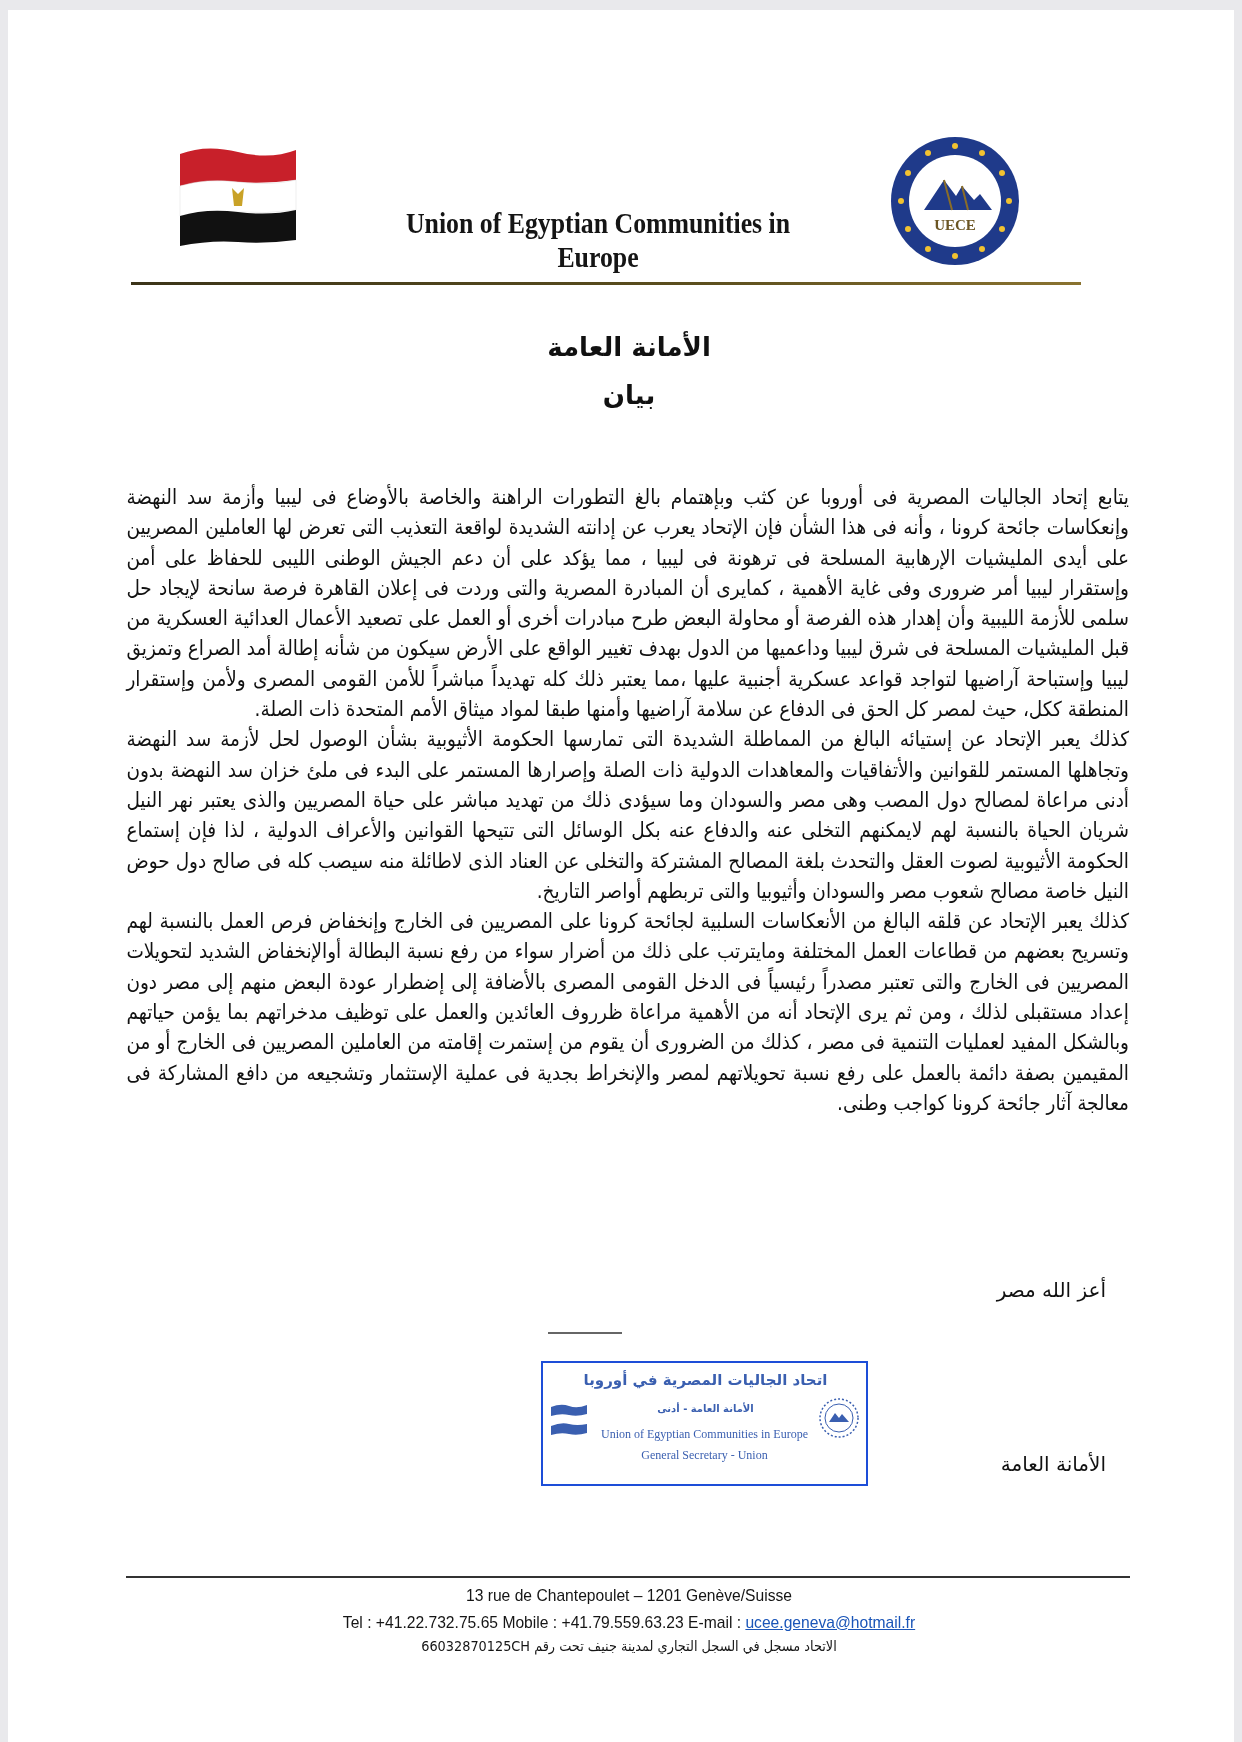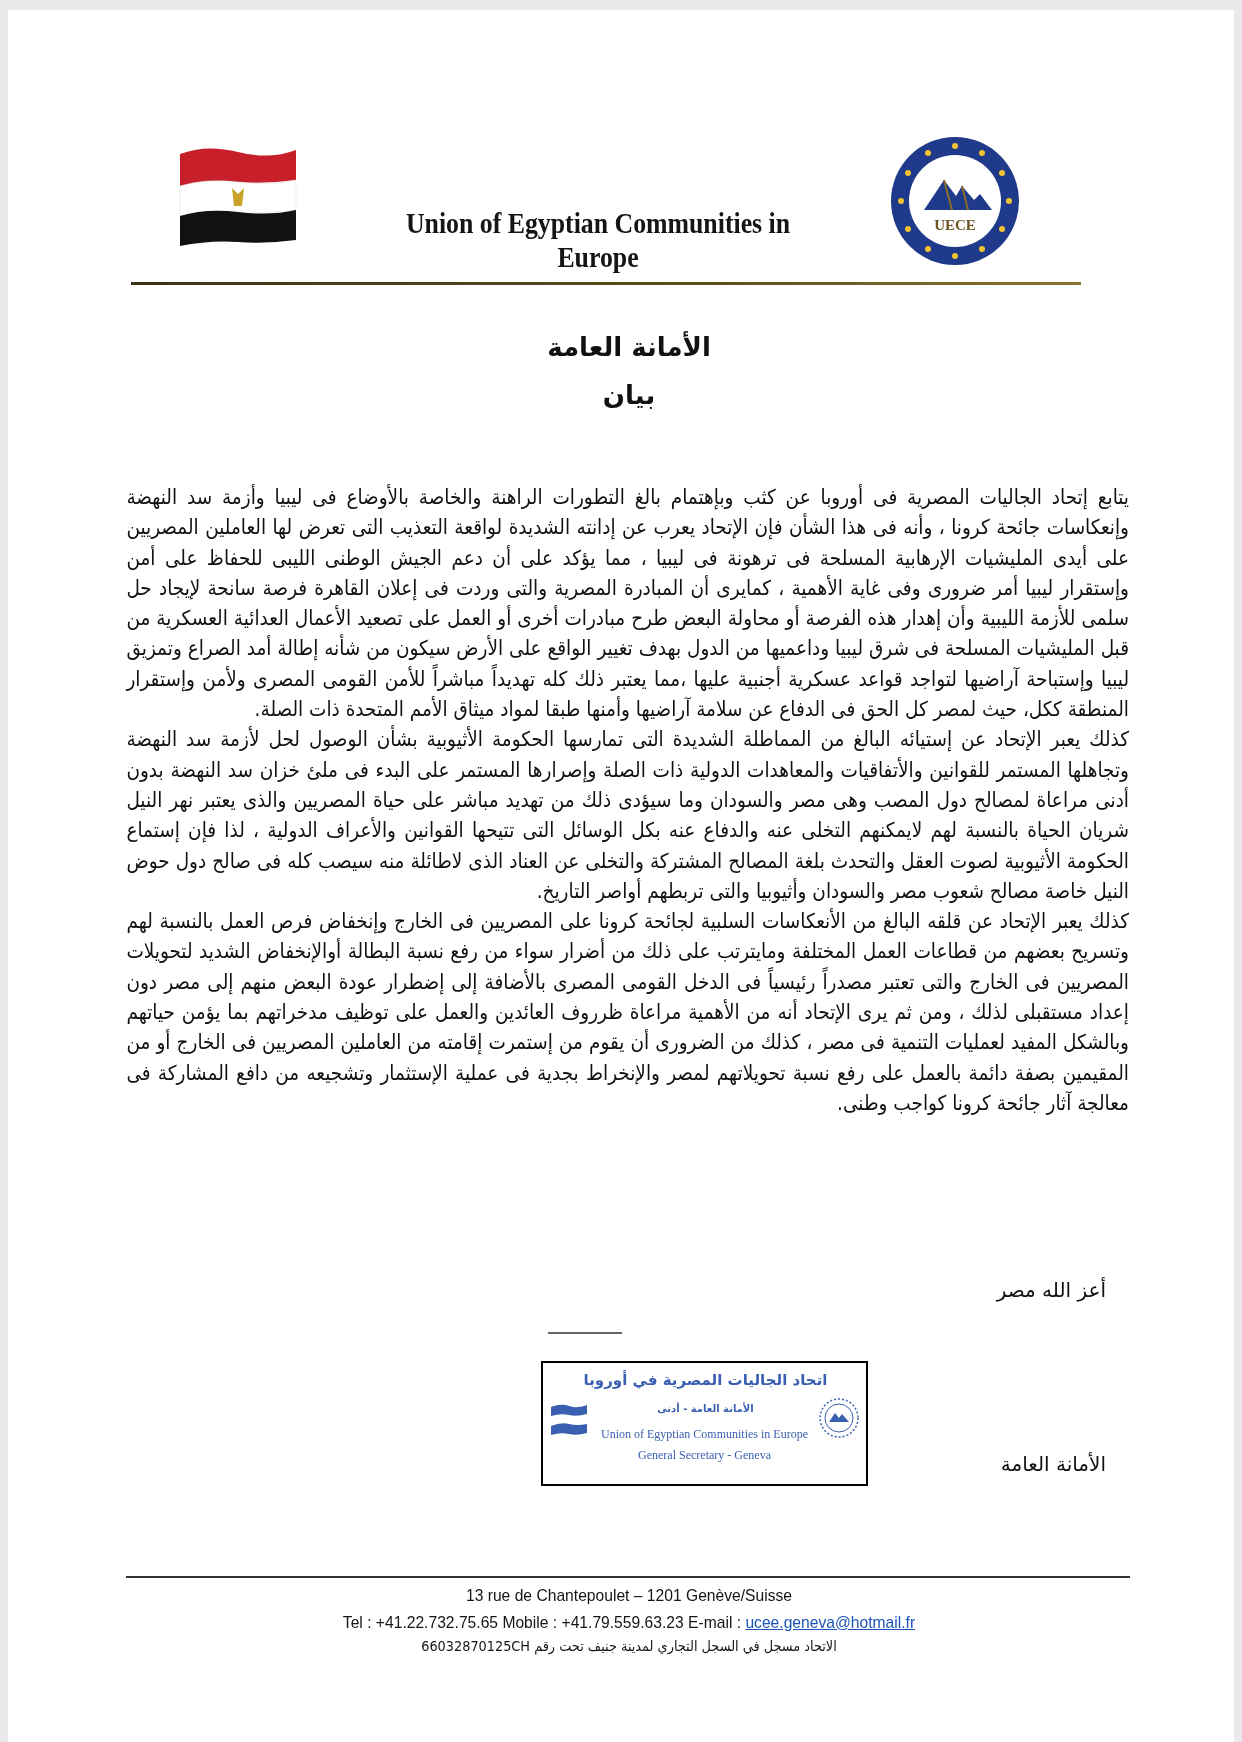--- a/index.html
+++ b/index.html
@@ -54,21 +54,21 @@
   .sep-line { position: absolute; left: 540px; top: 1322px; width: 74px; height: 2px; background: #666; }
   .closing-1, .closing-2 {
     position: absolute; right: 128px; direction: rtl;
     font-family: "DejaVu Sans", sans-serif; font-size: 20px; color: #111;
   }
   .closing-1 { top: 1268px; }
   .closing-2 { top: 1442px; }
   
   .stamp {
     position: absolute; left: 533px; top: 1351px; width: 327px; height: 125px;
-    border: 2px solid #000000; box-sizing: border-box; color: #3a5fb0;
+    border: 2px solid #1d4ed8; box-sizing: border-box; color: #3a5fb0;
   }
   .stamp-ar1 {
     position: absolute; top: 8px; left: 40px; right: 38px; text-align: center; direction: rtl;
     font-family: "DejaVu Sans", sans-serif; font-weight: bold; font-size: 15px;
   }
   .stamp-ar2 {
     position: absolute; top: 40px; left: 40px; right: 38px; text-align: center; direction: rtl;
     font-family: "DejaVu Sans", sans-serif; font-weight: bold; font-size: 10px;
   }
   .stamp-en1 {
@@ -151,20 +151,20 @@
       <path d="M2 13 Q12 10 20 12 T38 11 L38 21 Q28 23 20 21 T2 23 Z" fill="#ffffff"></path>
     </svg>
     <div class="stamp-ar1">اتحاد الجاليات المصرية في أوروبا</div>
     <div class="stamp-ar2">الأمانة العامة - أدنى</div>
     <svg class="stamp-logo" viewBox="0 0 42 42">
       <circle cx="21" cy="21" r="19" fill="none" stroke="#3a5fb0" stroke-width="1.5" stroke-dasharray="2 2"></circle>
       <circle cx="21" cy="21" r="14" fill="none" stroke="#3a5fb0" stroke-width="1"></circle>
       <path d="M11 25 L17 16 L21 21 L24 17 L31 25 Z" fill="#3a5fb0"></path>
     </svg>
     <div class="stamp-en1">Union of Egyptian Communities in Europe</div>
-    <div class="stamp-en2">General Secretary - Geneva</div>
+    <div class="stamp-en2">General Secretary - Union</div>
   </div>
 
   <div class="footer-rule"></div>
   <div class="footer-line f1">13 rue de Chantepoulet – 1201 Genève/Suisse</div>
   <div class="footer-line f2"><span>Tel : +41.22.732.75.65 Mobile : +41.79.559.63.23 E-mail : </span><span class="email-link">ucee.geneva@hotmail.fr</span></div>
   <div class="footer-line f3">الاتحاد مسجل في السجل التجاري لمدينة جنيف تحت رقم 66032870125CH</div>
 </div>
 
 </body></html>

